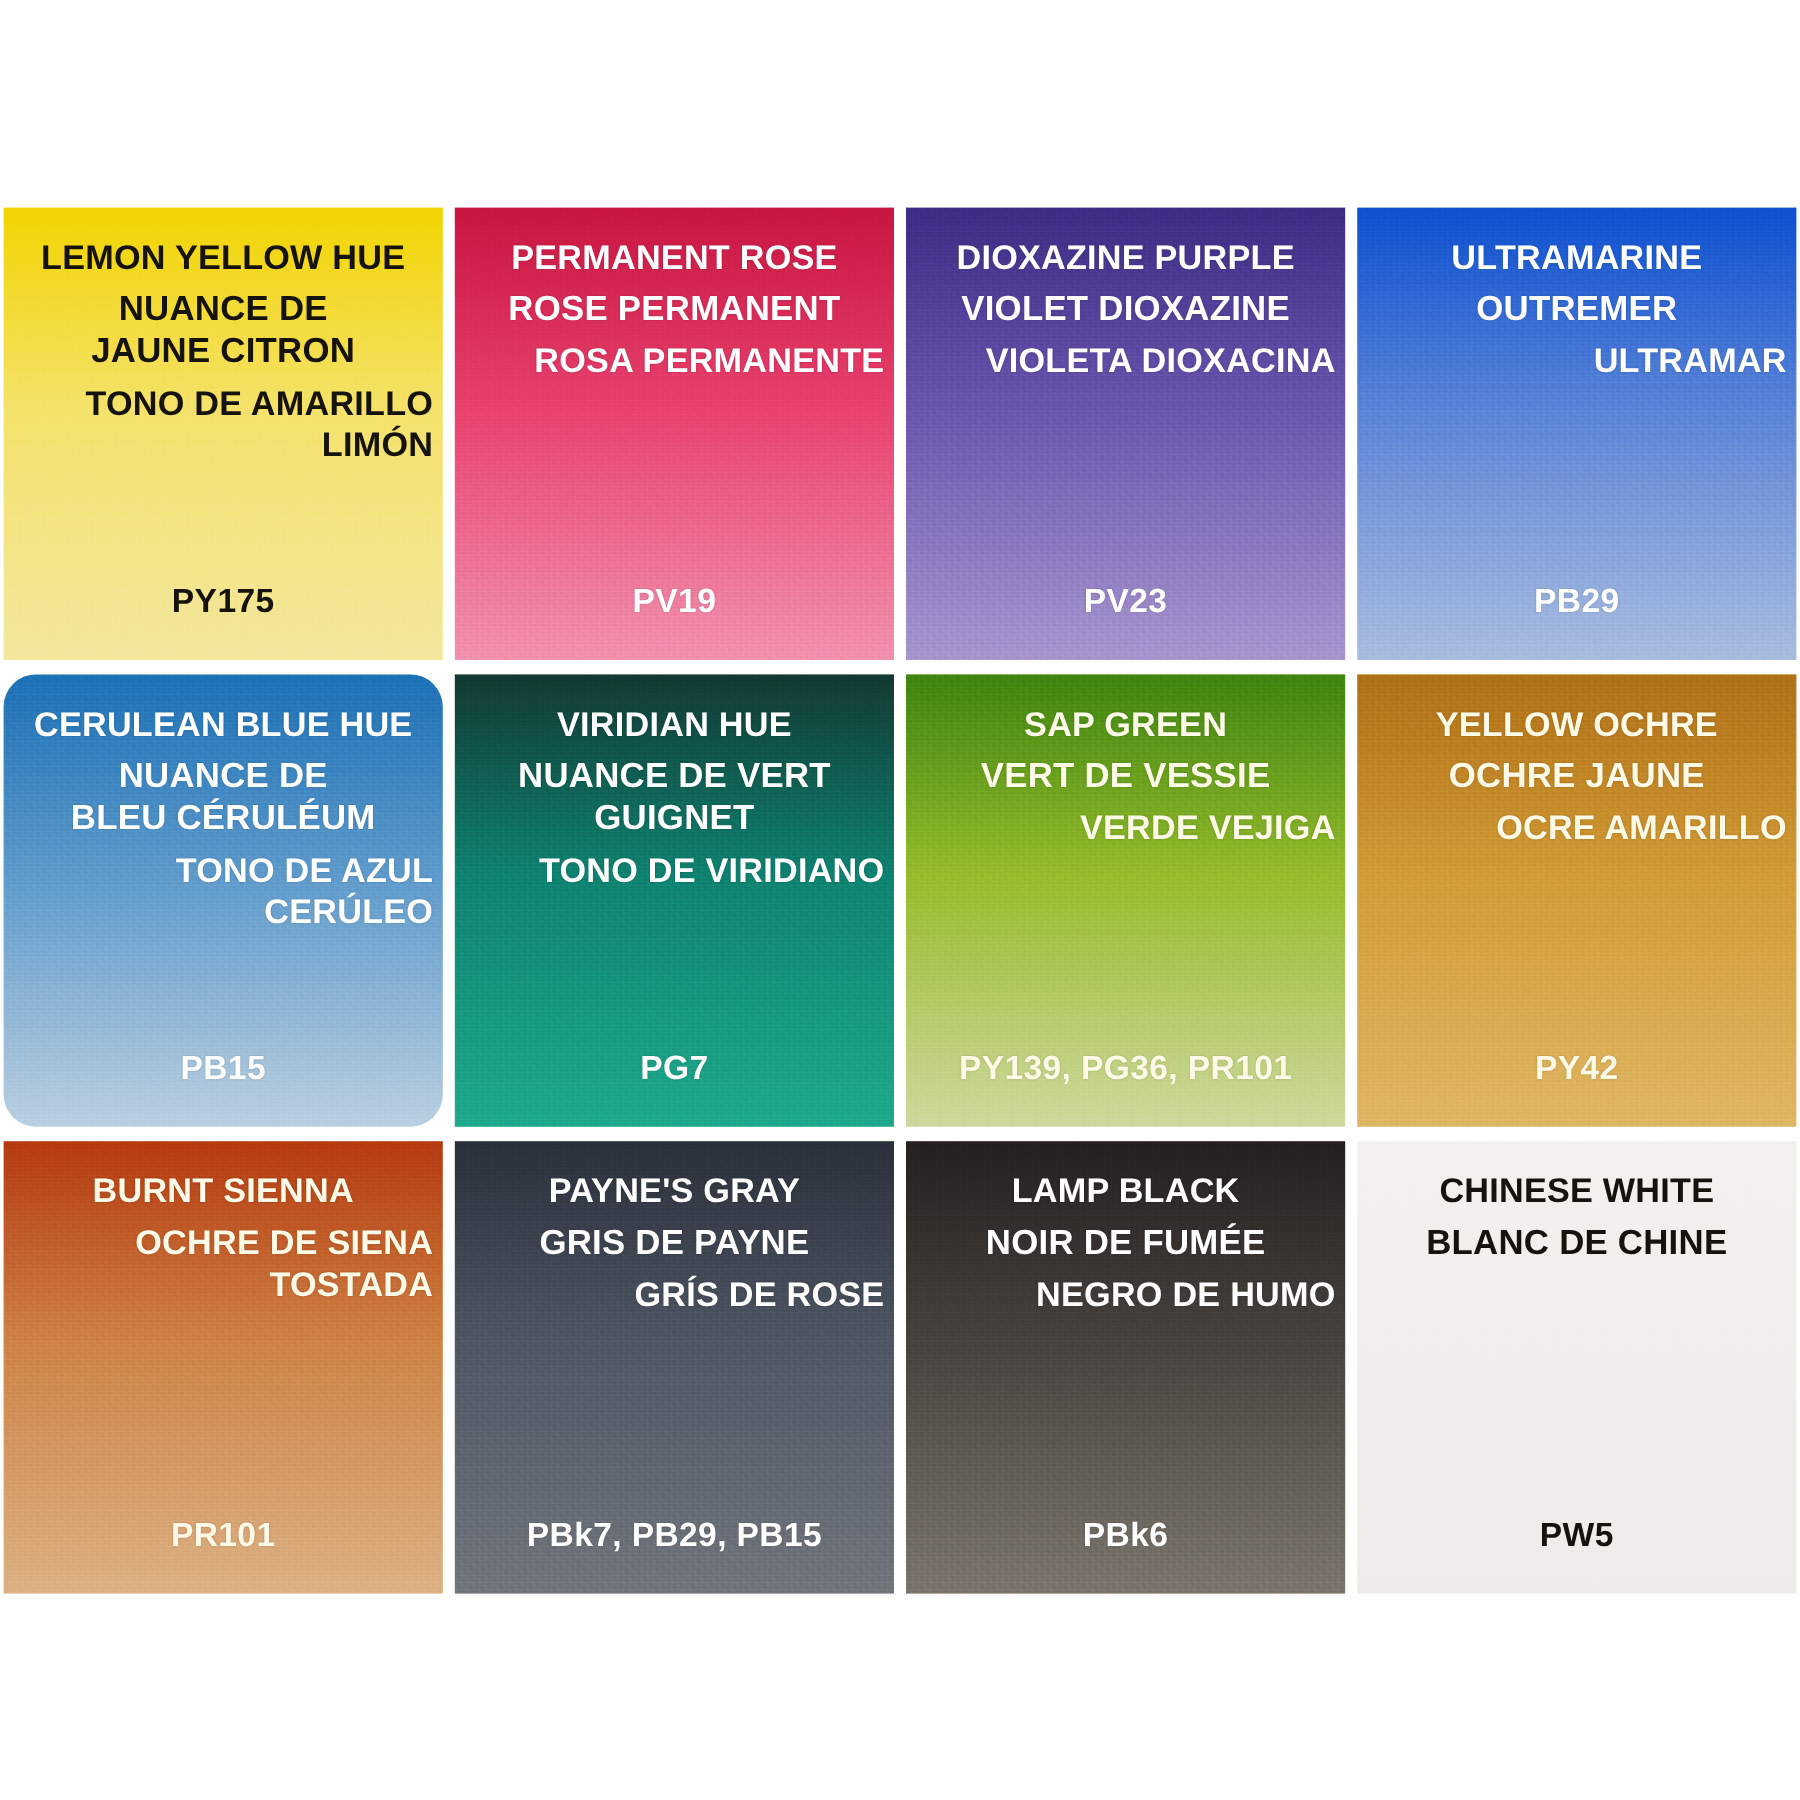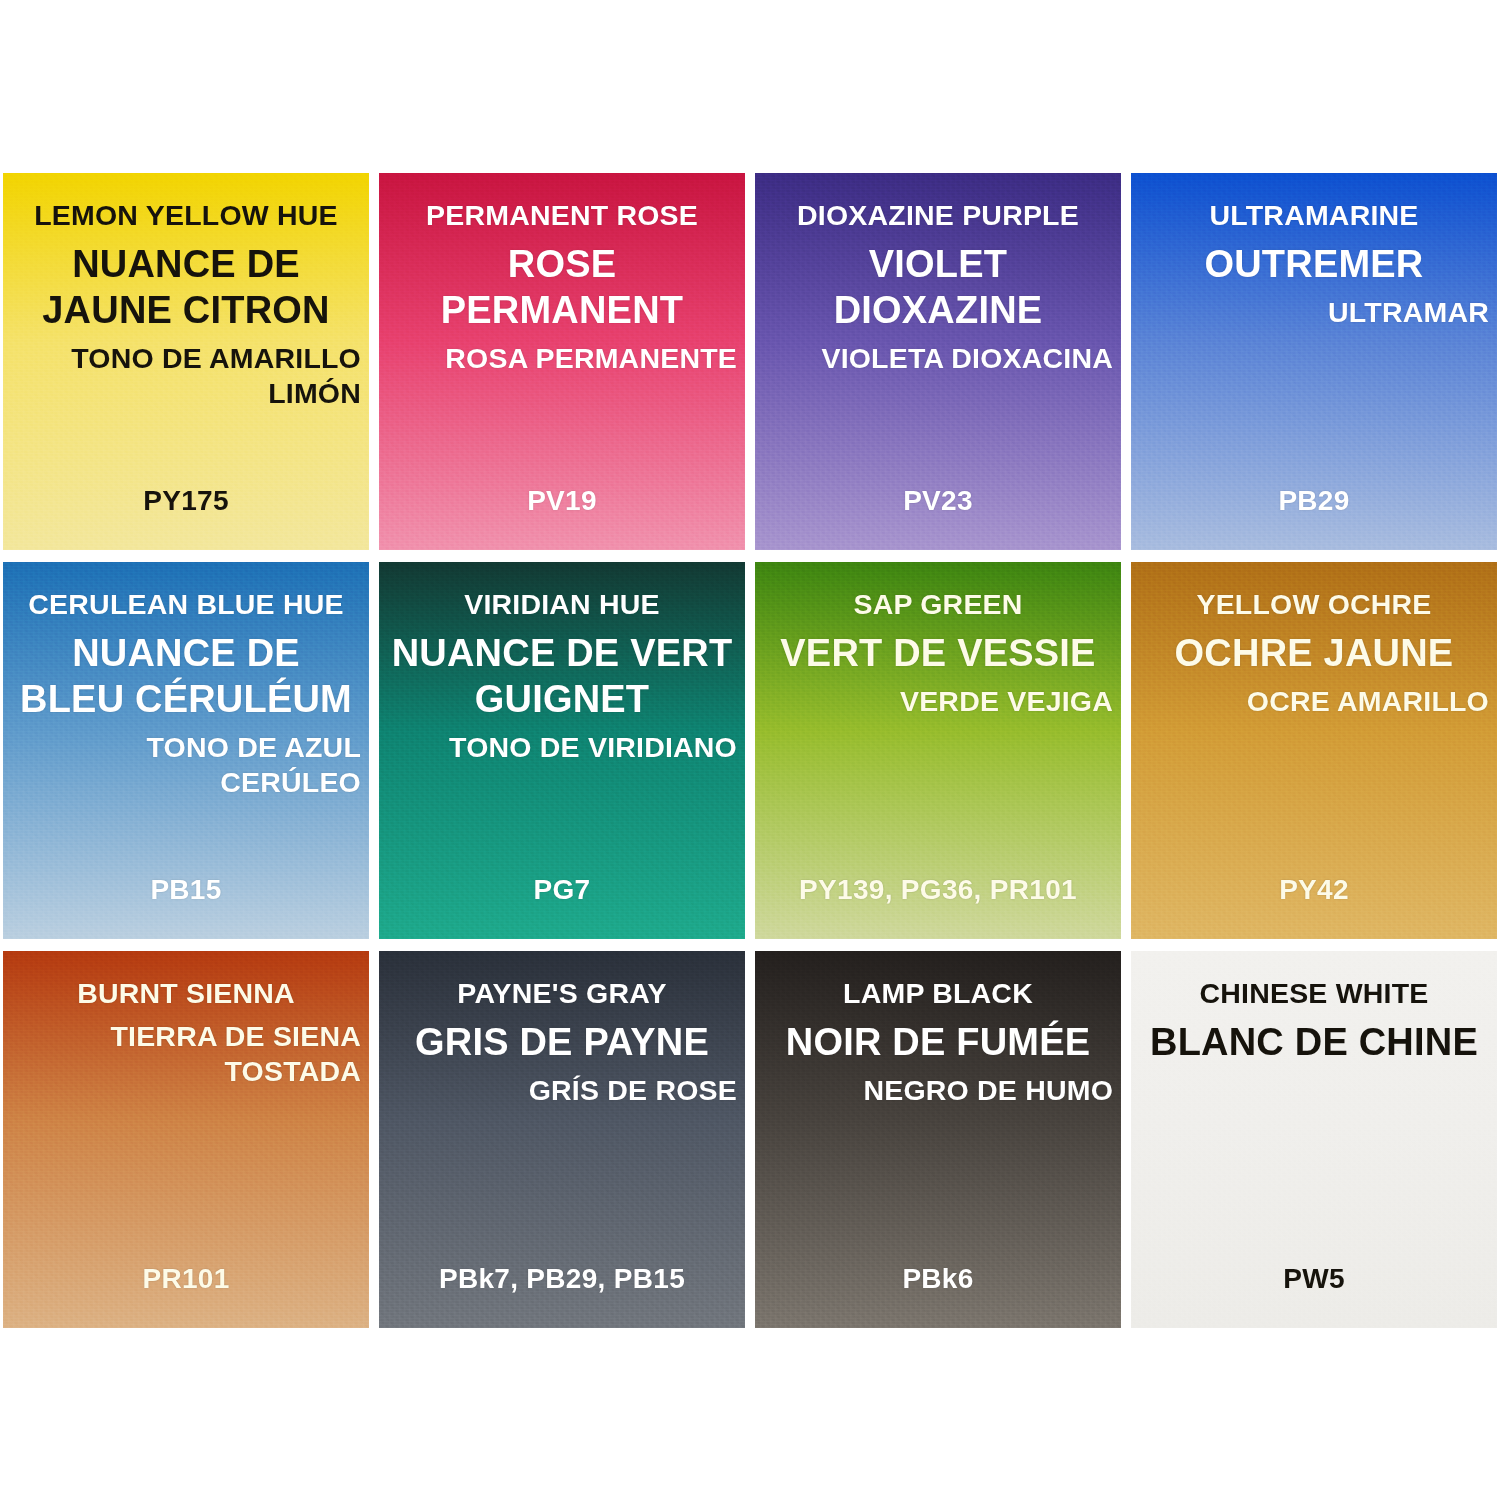--- a/index.html
+++ b/index.html
@@ -70,21 +70,21 @@
 
   .name-en {
     font-size: 28.5px;
     font-weight: bold;
     line-height: 1.22;
     letter-spacing: 0.2px;
     margin: 0 0 8px 0;
     white-space: pre-line;
   }
   .name-fr {
-    font-size: 38px;
+    font-size: 29px;
     font-weight: bold;
     line-height: 1.22;
     letter-spacing: 0.2px;
     margin: 0 0 8px 0;
     white-space: pre-line;
   }
   .name-es {
     font-size: 28.5px;
     font-weight: bold;
     line-height: 1.22;
@@ -142,21 +142,21 @@
         <div class="pigment text-light">PV23</div>
       </div>
       <div class="swatch" style="background: linear-gradient(rgb(12, 79, 208) 0%, rgb(90, 131, 214) 45%, rgb(168, 188, 223) 100%);">
         <div class="labels">
           <div class="name-en text-light">ULTRAMARINE</div>
           <div class="name-fr text-light">OUTREMER</div>
           <div class="name-es text-light">ULTRAMAR</div>
         </div>
         <div class="pigment text-light">PB29</div>
       </div>
-      <div class="swatch" style="background: linear-gradient(rgb(28, 111, 181) 0%, rgb(94, 154, 203) 45%, rgb(186, 207, 224) 100%);">
+      <div class="swatch" style="background: linear-gradient(rgb(28, 111, 181) 0%, rgb(94, 154, 203) 45%, rgb(186, 207, 224) 100%); border-radius: 27px;">
         <div class="labels">
           <div class="name-en text-light">CERULEAN BLUE HUE</div>
           <div class="name-fr text-light">NUANCE DE
 BLEU CÉRULÉUM</div>
           <div class="name-es text-light">TONO DE AZUL
 CERÚLEO</div>
         </div>
         <div class="pigment text-light">PB15</div>
       </div>
       <div class="swatch" style="background: linear-gradient(rgb(18, 56, 50) 0%, rgb(14, 130, 112) 45%, rgb(30, 169, 139) 100%); text-decoration: underline;">
@@ -180,21 +180,21 @@
         <div class="labels">
           <div class="name-en text-cream">YELLOW OCHRE</div>
           <div class="name-fr text-cream">OCHRE JAUNE</div>
           <div class="name-es text-cream">OCRE AMARILLO</div>
         </div>
         <div class="pigment text-cream">PY42</div>
       </div>
       <div class="swatch" style="background: linear-gradient(rgb(180, 57, 15) 0%, rgb(206, 130, 69) 45%, rgb(220, 177, 131) 100%);">
         <div class="labels">
           <div class="name-en text-cream">BURNT SIENNA</div>
-          <div class="name-es text-cream">TIERRA DE SIENA
+          <div class="name-es text-cream">OCHRE DE SIENA
 TOSTADA</div>
         </div>
         <div class="pigment text-cream">PR101</div>
       </div>
       <div class="swatch" style="background: linear-gradient(rgb(41, 47, 57) 0%, rgb(78, 86, 99) 45%, rgb(112, 117, 124) 100%); text-decoration: underline;">
         <div class="labels">
           <div class="name-en text-light">PAYNE'S GRAY</div>
           <div class="name-fr text-light">GRIS DE PAYNE</div>
           <div class="name-es text-light">GRÍS DE ROSE</div>
         </div>

